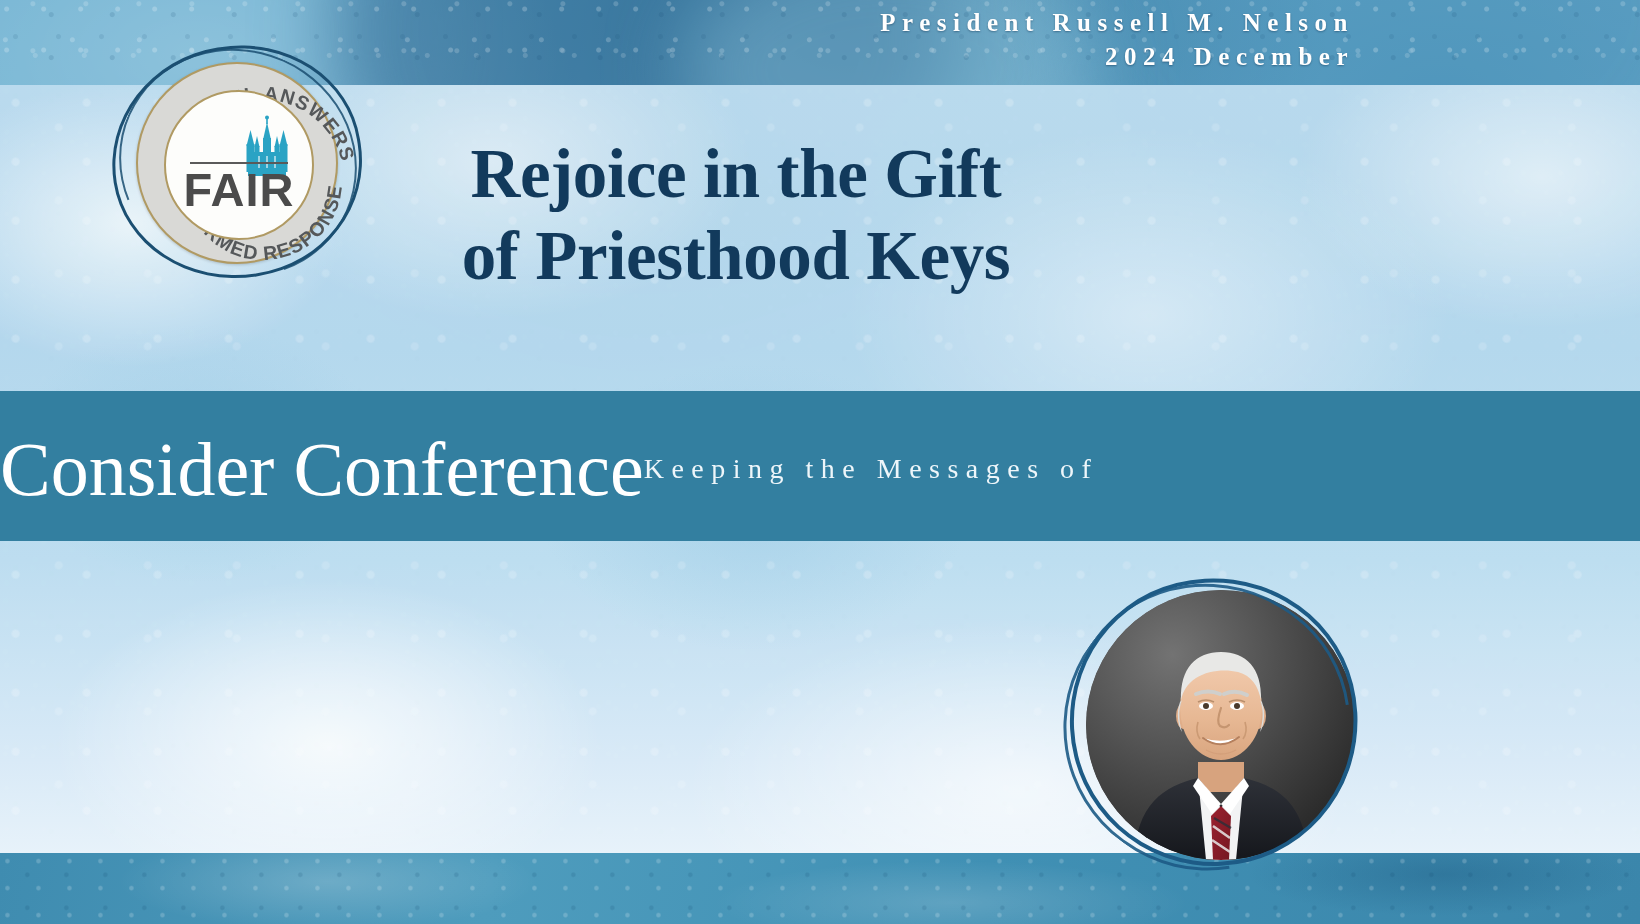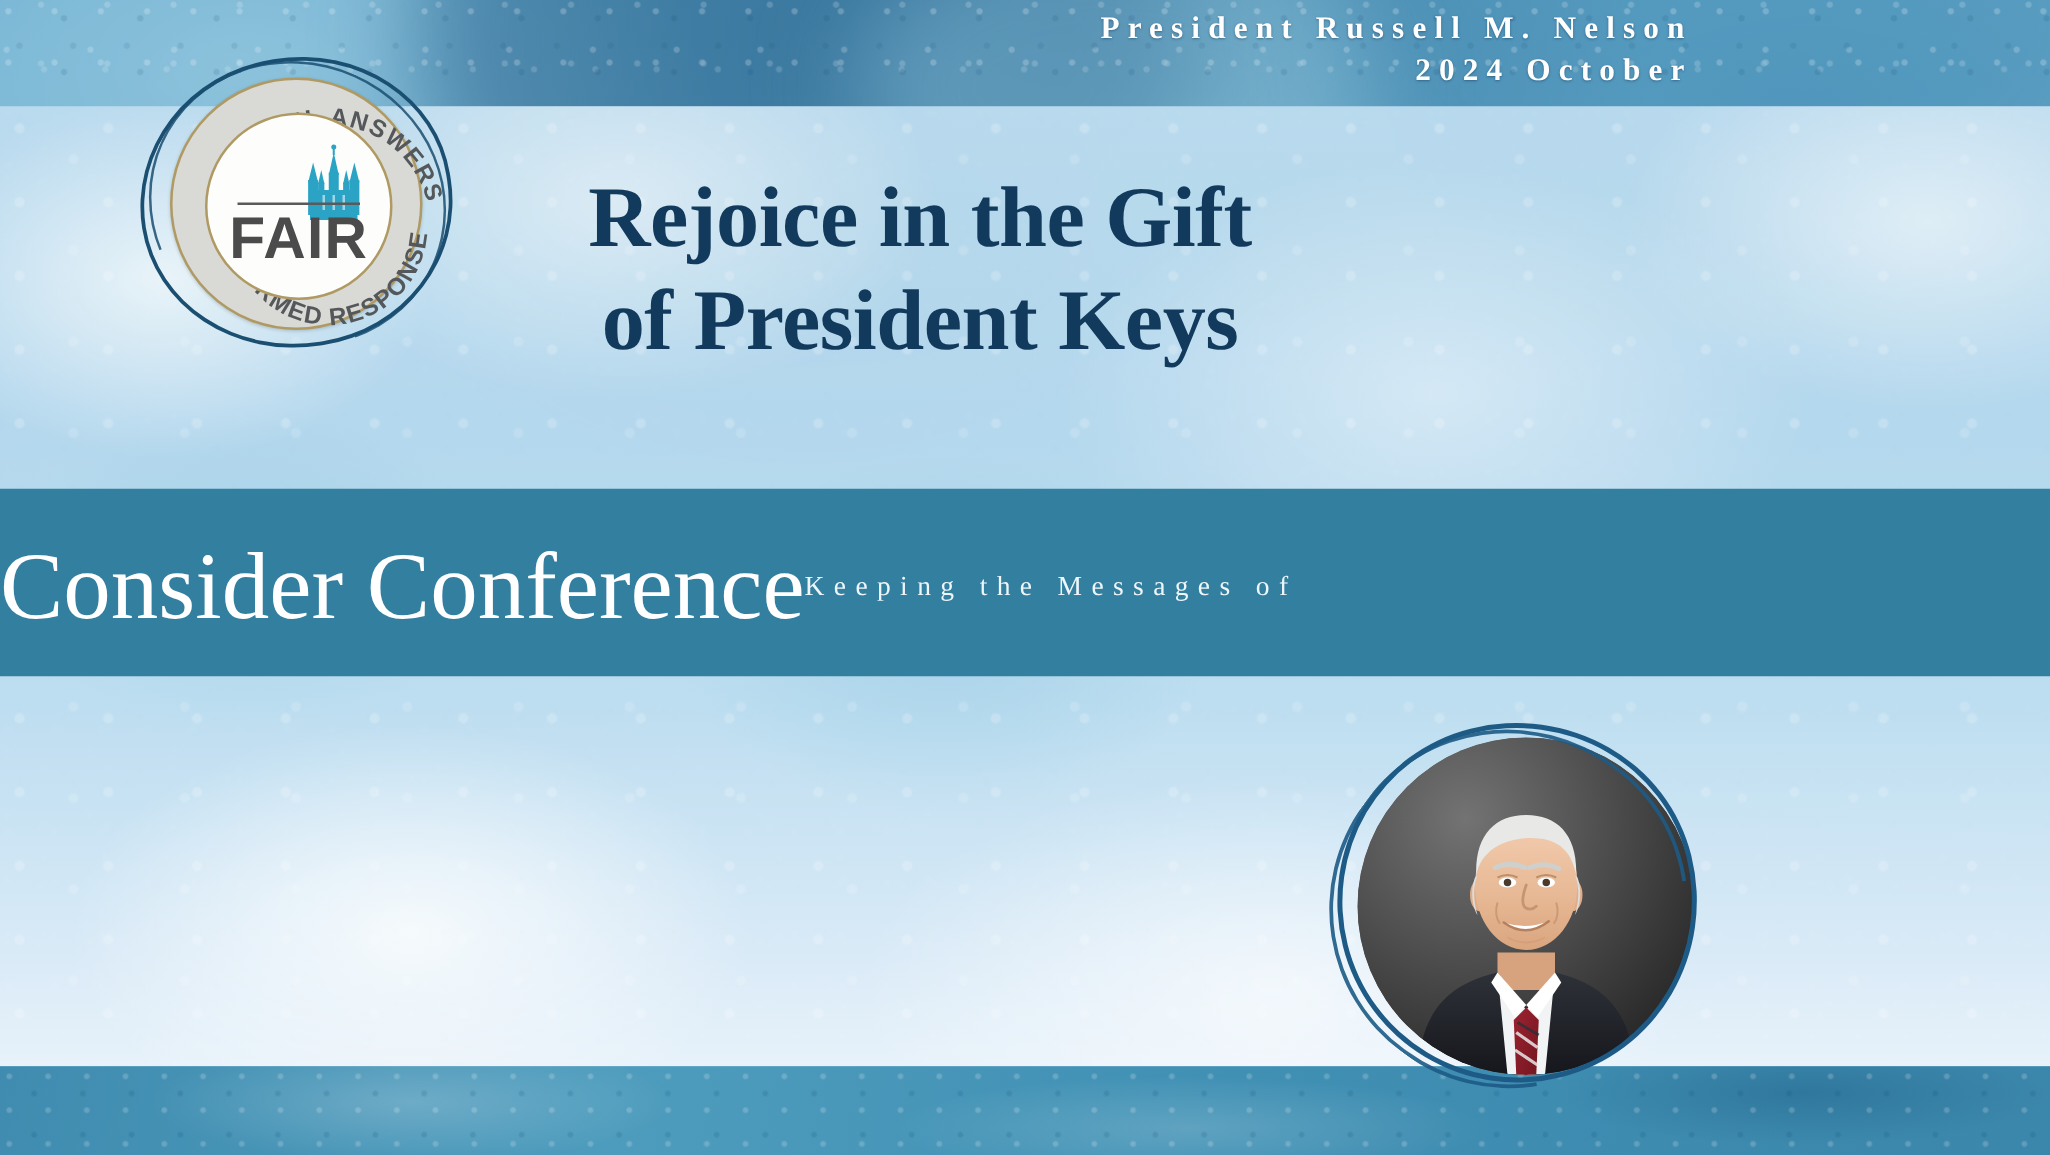--- a/index.html
+++ b/index.html
@@ -129,21 +129,21 @@
     font-weight:400;
     font-size:76px;
     line-height:80px;
     color:#ffffff;
     letter-spacing:0px;
     white-space:nowrap;
   }
   .banner-sub{
     font-family:"Liberation Serif", serif;
     font-weight:400;
-    font-size:22px;
+    font-size:28px;
     line-height:32px;
     color:#eef6fa;
     letter-spacing:7.5px;
     white-space:nowrap;
     text-align:center;
   }
 
   
   .footer-url{
     position:absolute;left:0;top:838px;width:1640px;text-align:center;
@@ -237,26 +237,26 @@
   <div class="bg-grain"></div>
 
   <div class="mid-panel"></div>
 
   <div class="teal-band"></div>
 
   <div class="footer-band"></div>
 
   <div class="header-block">
     <div class="header-line">President Russell M. Nelson</div>
-    <div class="header-line">2024 October</div>
+    <div class="header-line">2024 December</div>
   </div>
 
   <div class="title-block">
     <div class="title-line">Rejoice in the Gift</div>
-    <div class="title-line">of President Keys</div>
+    <div class="title-line">of Priesthood Keys</div>
   </div>
 
   <div class="banner-block">
     <div class="banner-title">Consider Conference</div>
     <div class="banner-sub">Keeping the Messages of</div>
   </div>
 
   <div class="portrait-wrap">
     <div class="portrait-photo">
       <svg viewBox="0 0 270 270" width="270" height="270">

